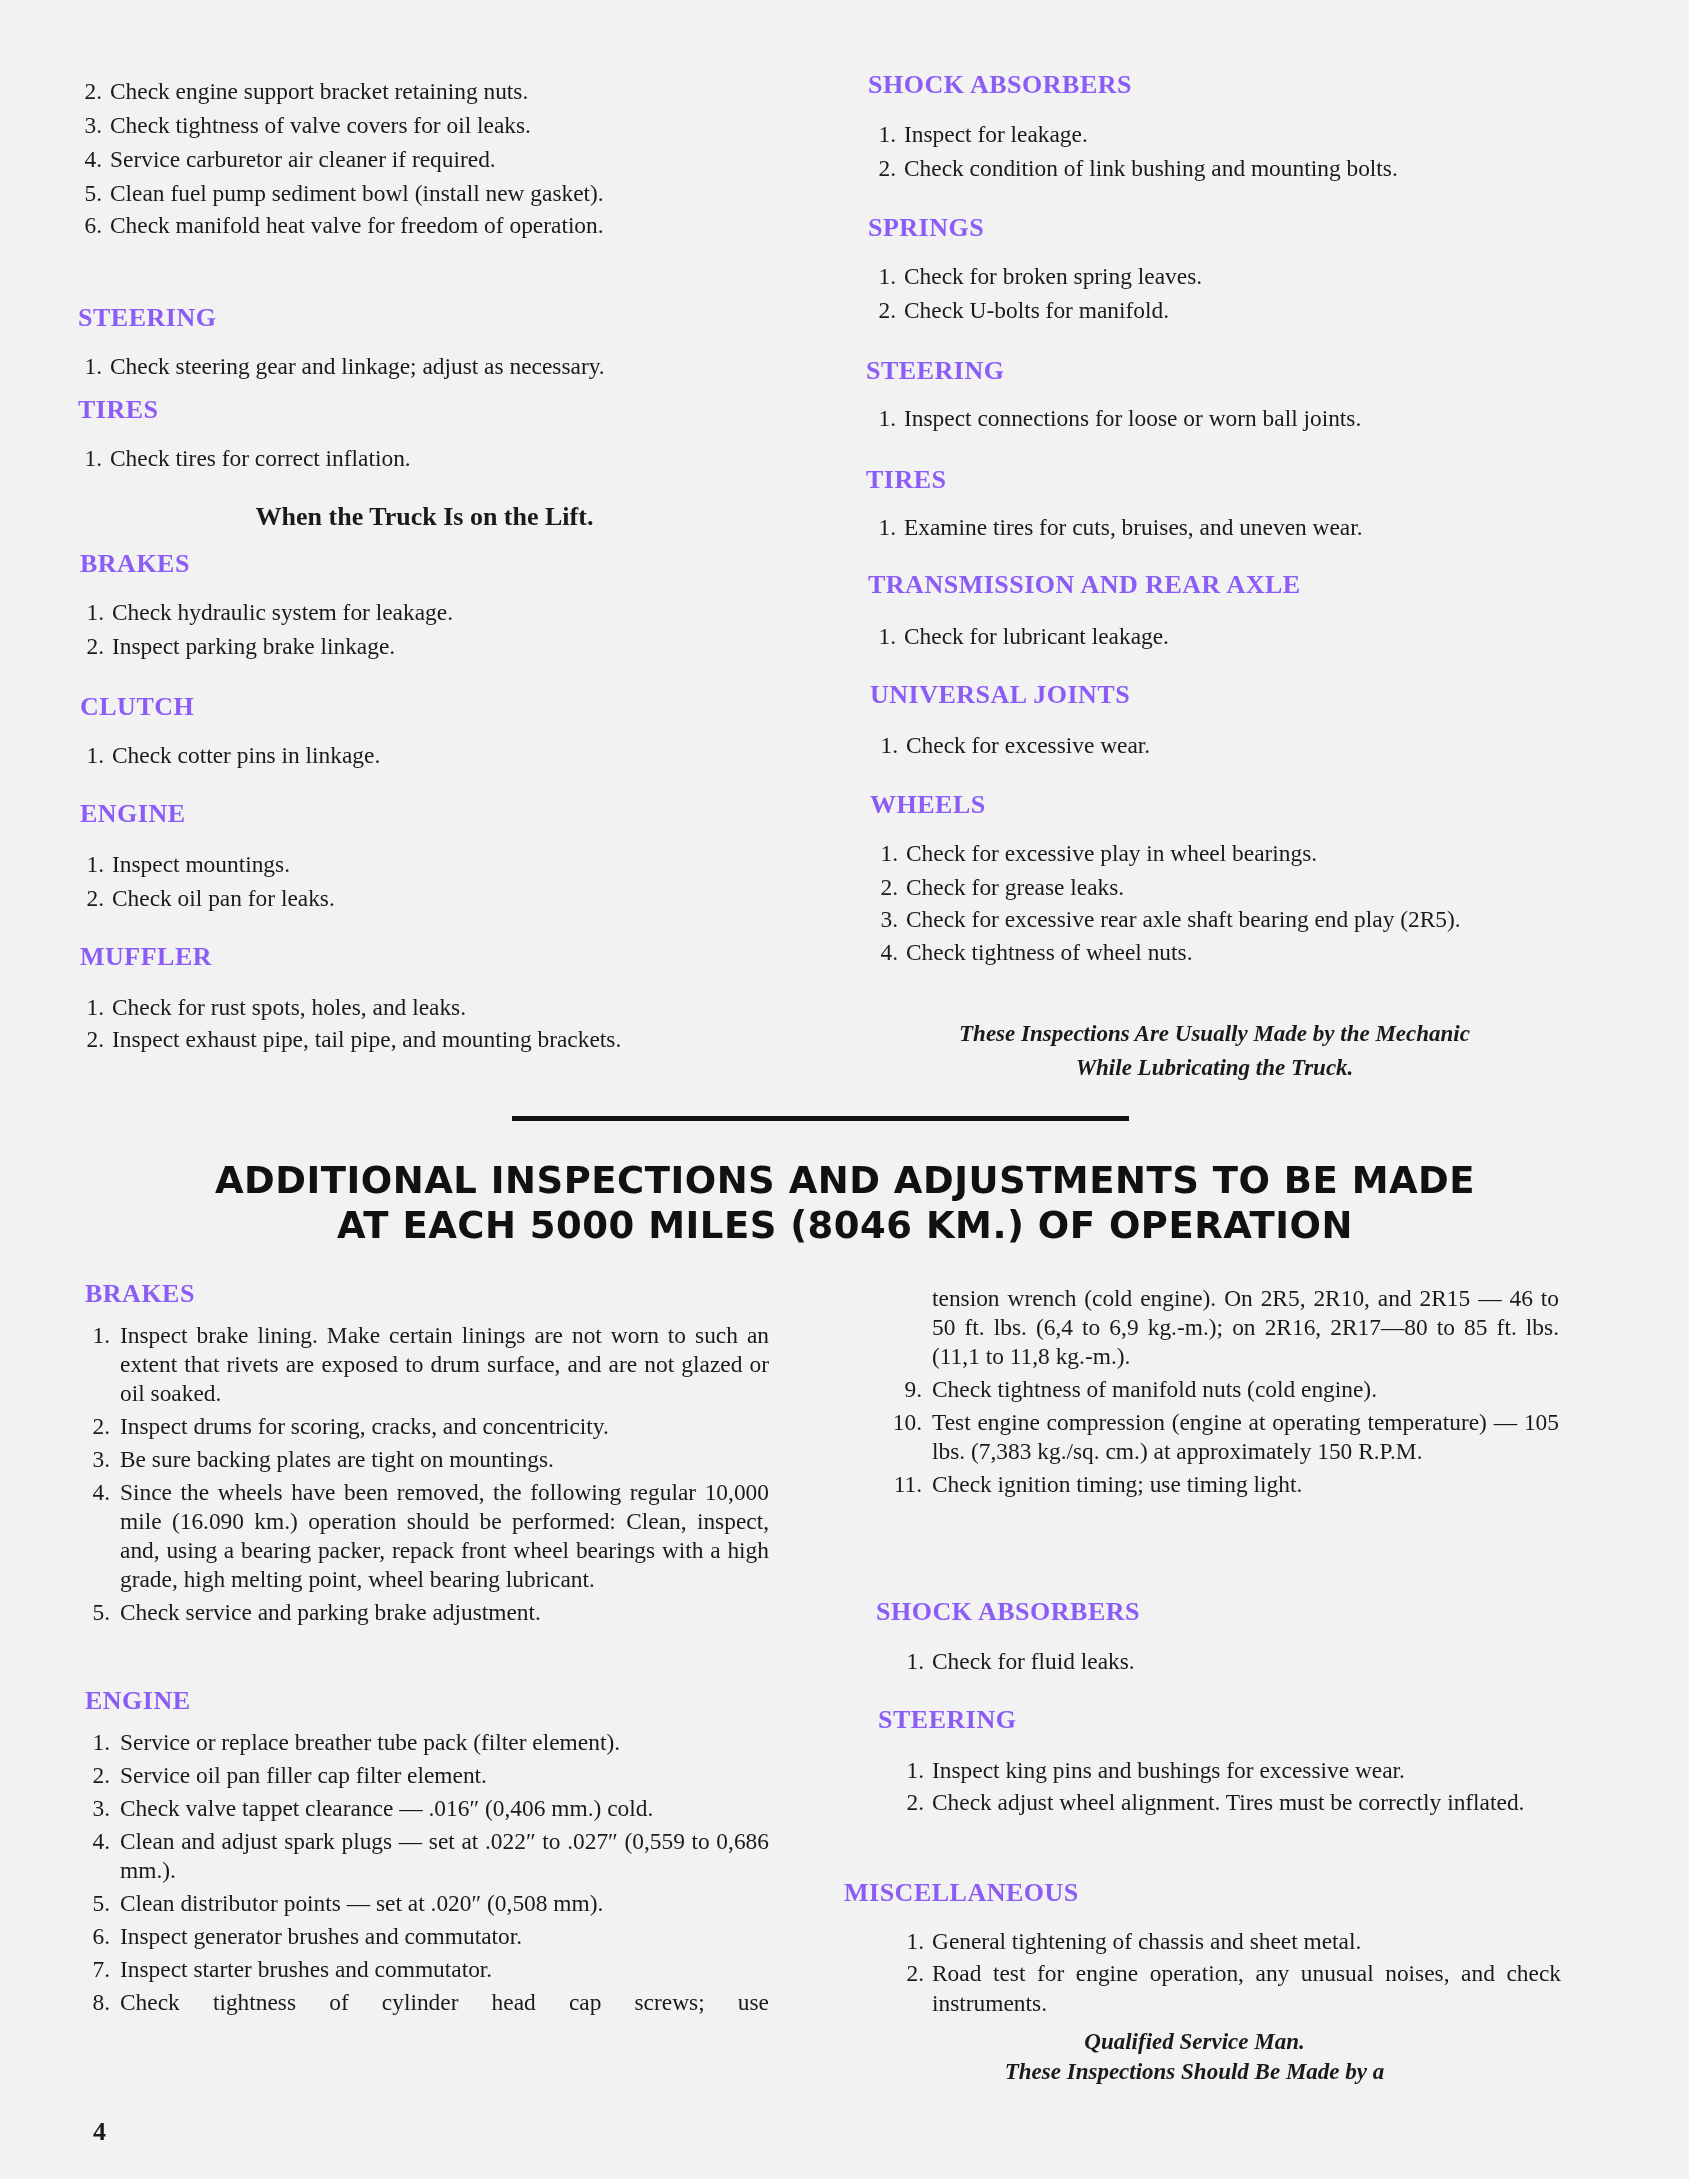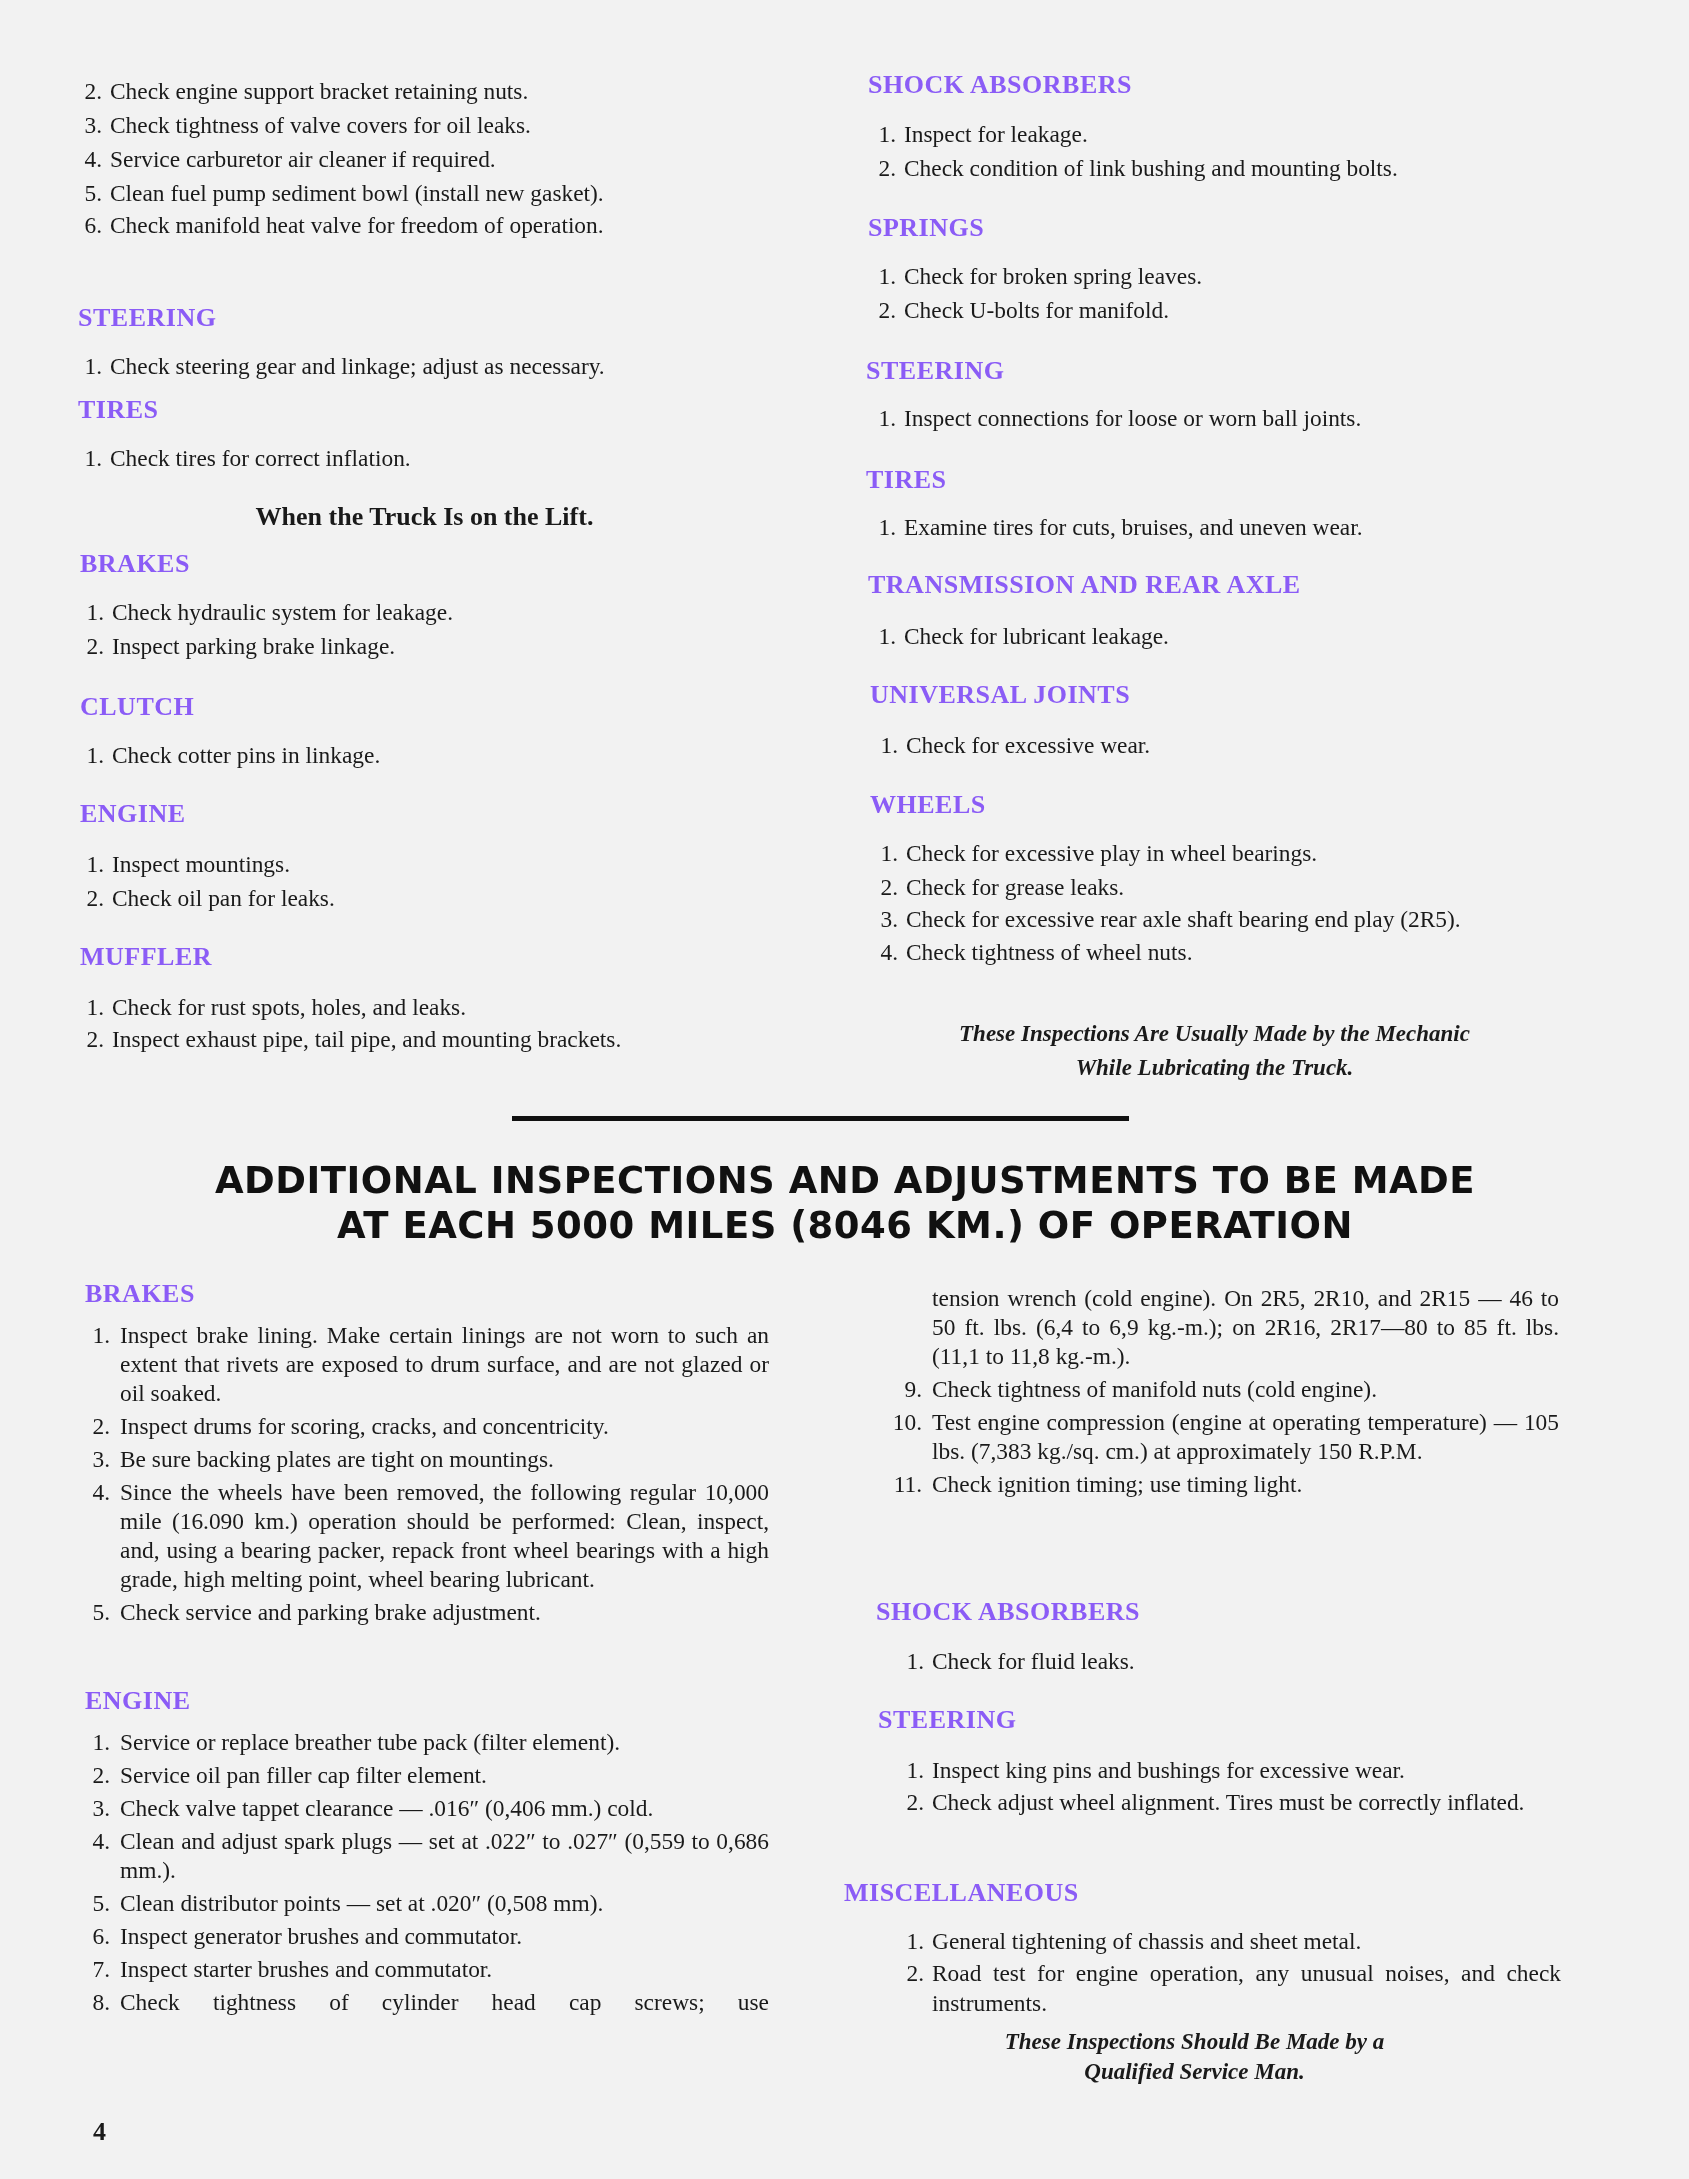--- a/index.html
+++ b/index.html
@@ -304,16 +304,16 @@
       <span class="num">1.</span>
       <span class="txt">General tightening of chassis and sheet metal.</span>
     </div>
   <div class="item" style="line-height:30px">
       <span class="num">2.</span>
       <span class="txt">Road test for engine operation, any unusual noises, and check instruments.</span>
     </div>
 </div>
 
 <div class="blk ital" style="left:876px; top:2027px; width:637px; line-height:30px;">
+  <div>Qualified Service Man.</div>
   <div>These Inspections Should Be Made by a</div>
-  <div>Qualified Service Man.</div>
 </div>
 
 
 </body></html>

